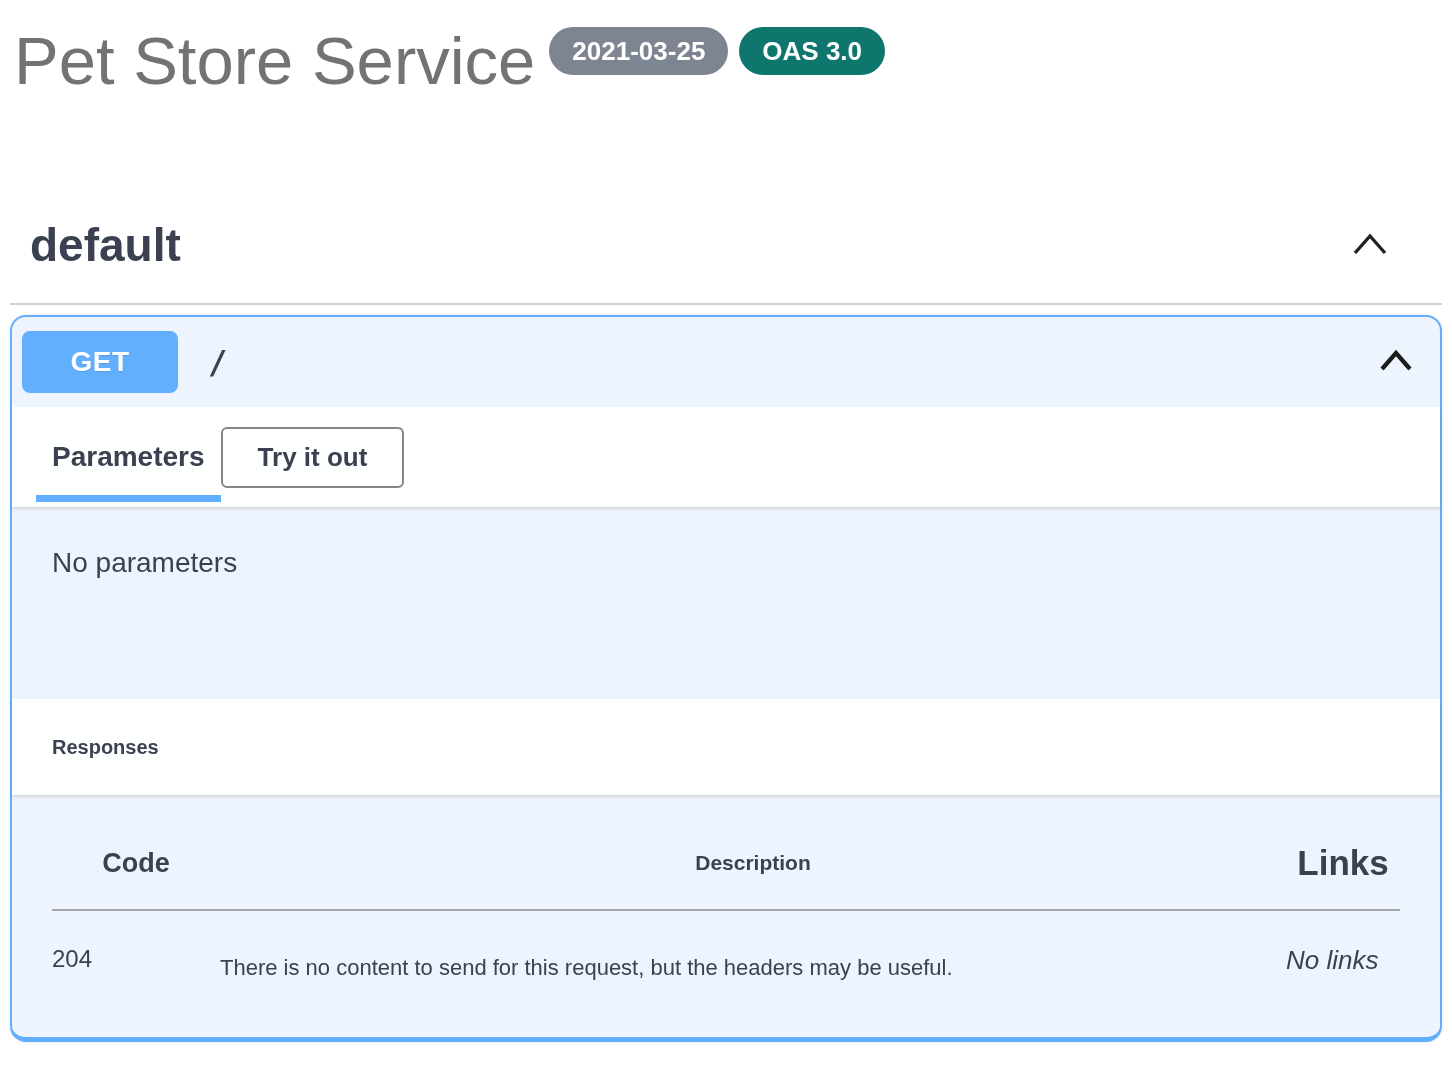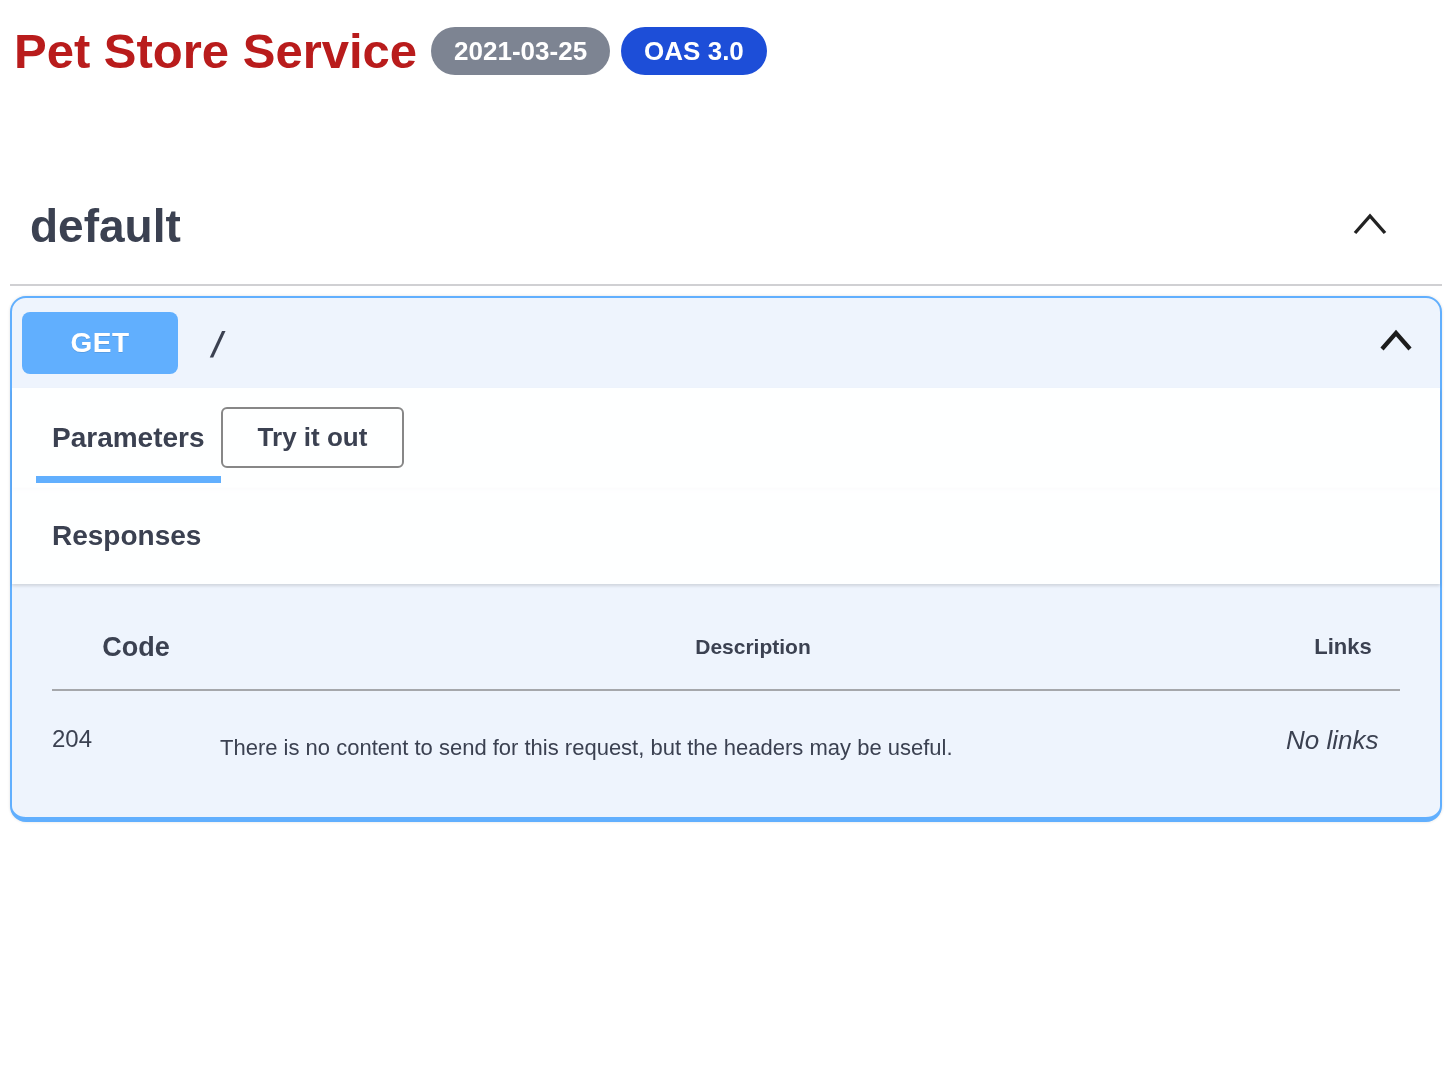--- a/index.html
+++ b/index.html
@@ -9,30 +9,30 @@
     font-family: "Liberation Sans", sans-serif;
     color: #3b4151;
     overflow: hidden;
   }
   .page { padding: 0 10px; }
 
   
   .info { padding: 25px 4px 0; margin-bottom: 108px; }
   .title-row { display: flex; align-items: flex-start; }
   .api-title {
-    font-size: 49px; font-weight: 700; line-height: 1.08;
-    color: #b91c1c; letter-spacing: 0;
+    font-size: 67px; font-weight: 400; line-height: 1.08;
+    color: #737373; letter-spacing: 0;
   }
   .badges { display: flex; align-items: center; margin-left: 14px; margin-top: 2px; }
   .pill {
     display: inline-block; color: #fff; font-weight: 700; font-size: 26px;
     padding: 11px 23px; border-radius: 26px; line-height: 1; white-space: nowrap;
   }
   .pill-version { background: #7d8492; }
-  .pill-oas { background: #1d4ed8; margin-left: 11px; }
+  .pill-oas { background: #0f766e; margin-left: 11px; }
 
   
   .tag-header {
     display: flex; justify-content: space-between; align-items: center;
     padding: 14px 52px 0 20px; height: 66px;
   }
   .tag-name { font-size: 46px; font-weight: 700; color: #3b4151; }
   .tag-divider { border: none; border-bottom: 2px solid #d0d0d3; margin-top: 32px; }
   .icon-btn { background: none; border: none; cursor: pointer; display: flex; align-items: center; }
 
@@ -76,41 +76,41 @@
   .tab-item {
     position: relative; height: 100%;
     display: flex; align-items: center;
     padding: 0 16px; cursor: pointer;
   }
   .tab-label { font-size: 28px; font-weight: 700; color: #3b4151; }
   .tab-active-bar {
     position: absolute; left: 0; right: 0; bottom: 5px; height: 7px;
     background: #61affe;
   }
-  .section-title { font-size: 28px; font-weight: 700; color: #3b4151; }
+  .section-title { font-size: 20px; font-weight: 700; color: #3b4151; }
 
   .try-btn {
     background: transparent; color: #3b4151;
     border: 2px solid #878787; border-radius: 6px;
     padding: 13px 35px;
     font-family: "Liberation Sans", sans-serif;
     font-size: 26px; font-weight: 700; cursor: pointer;
   }
 
   
   .params-body { height: 192px; padding: 40px 40px 0; }
   .no-params-text { font-size: 28px; color: #3b4151; }
 
   .responses-body { padding: 48px 40px 56px; }
   table.responses-table { width: 100%; border-collapse: collapse; }
   .responses-table thead tr { border-bottom: 2px solid #a5a7ab; }
   .responses-table th { text-align: center; padding: 0 0 26px; color: #3b4151; }
   th.col-code  { width: 168px; font-size: 27px; font-weight: 700; }
   th.col-desc  { font-size: 21px; font-weight: 700; }
-  th.col-links { width: 114px; font-size: 22px; font-weight: 700; }
+  th.col-links { width: 114px; font-size: 35px; font-weight: 700; }
   .responses-table td { vertical-align: top; padding: 34px 0 0; color: #3b4151; }
   td.cell-code  { font-size: 24px; }
   td.cell-desc  { font-size: 22px; padding-top: 44px; }
   td.cell-links { font-style: italic; font-size: 26px; white-space: nowrap; }
 </style>
 </head>
 <body>
 
 <div class="page">
 
@@ -152,20 +152,23 @@
     </div>
 
     <div class="section-band params-band">
       <div class="tab-item">
         <span class="tab-label">Parameters</span>
         <span class="tab-active-bar"></span>
       </div>
       <button class="try-btn">Try it out</button>
     </div>
 
+    <div class="params-body">
+      <span class="no-params-text">No parameters</span>
+    </div>
 
     <div class="section-band responses-band">
       <h4 class="section-title">Responses</h4>
     </div>
 
     <div class="responses-body">
       <table class="responses-table">
         <thead>
           <tr>
             <th class="col-code">Code</th>

